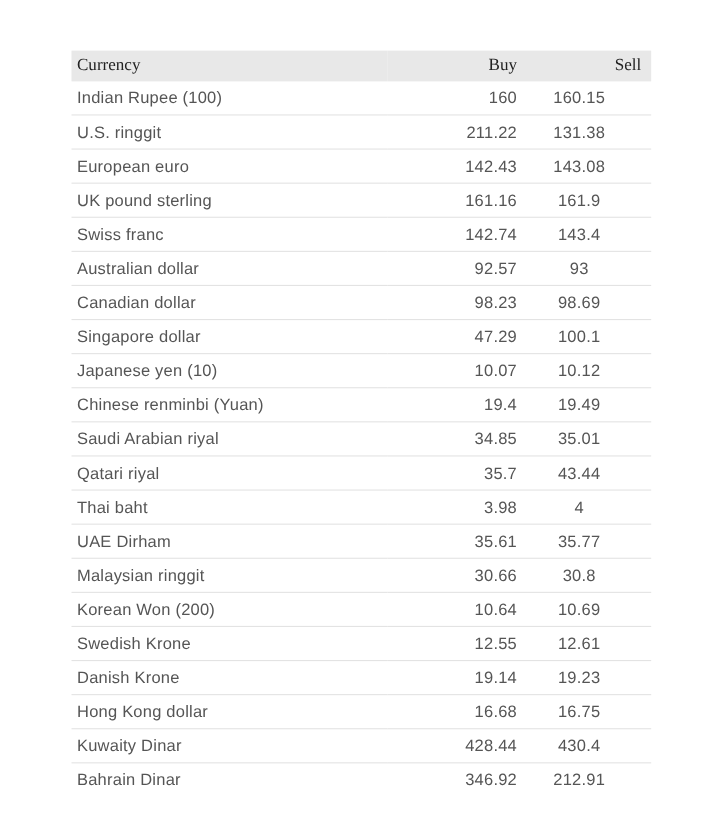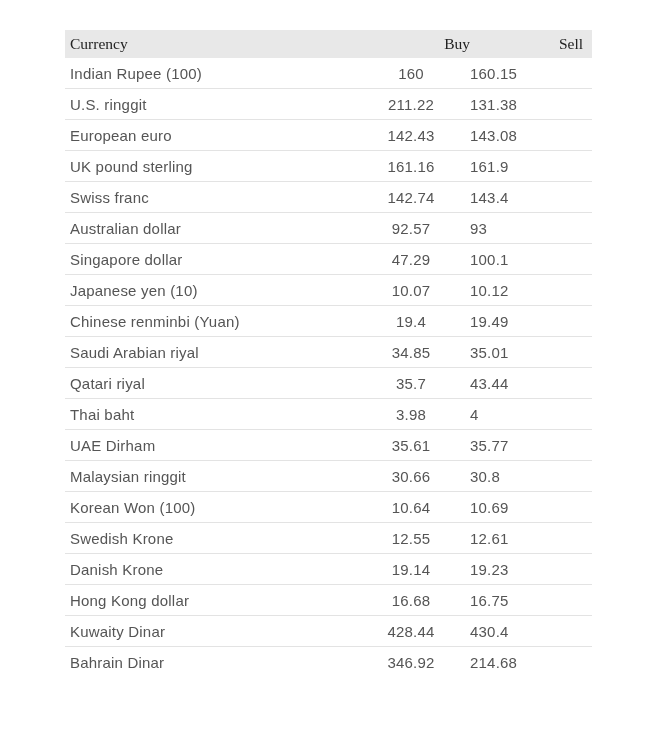--- a/index.html
+++ b/index.html
@@ -13,21 +13,21 @@
   .page {
     position: relative;
     width: 657px;
     height: 743px;
     background: #ffffff;
     font-family: "Liberation Sans", sans-serif;
   }
   .rates-table-wrap {
     position: absolute;
     left: 65px;
-    top: 30px;
+    top: 46px;
     width: 527px;
   }
   table.rates {
     width: 527px;
     border-collapse: collapse;
     table-layout: fixed;
   }
   col.c-currency { width: auto; }
   col.c-buy  { width: 118px; }
   col.c-sell { width: 122px; }
@@ -52,22 +52,22 @@
     letter-spacing: 0.2px;
     height: 30px;
     padding: 0;
     vertical-align: middle;
     white-space: nowrap;
     overflow: hidden;
   }
   tbody tr { border-bottom: 1px solid #e3e3e3; }
   tbody tr:last-child { border-bottom: none; }
   tbody td.col-currency { text-align: left;  padding-left: 5px; margin-left: 23px; }
-  tbody td.col-buy      { text-align: center; padding-right: 0; }
-  tbody td.col-sell     { text-align: left; padding-right: 9px; margin-top: 32px; }
+  tbody td.col-buy      { text-align: right; padding-right: 0; }
+  tbody td.col-sell     { text-align: center; padding-right: 9px; margin-top: 32px; }
 </style>
 </head>
 <body>
 
 <div class="page">
   <div class="rates-table-wrap">
     <table class="rates">
       <colgroup>
         <col class="c-currency">
         <col class="c-buy">
@@ -105,20 +105,25 @@
             <td class="col-currency">Swiss franc</td>
             <td class="col-buy">142.74</td>
             <td class="col-sell">143.4</td>
           </tr>
           <tr>
             <td class="col-currency">Australian dollar</td>
             <td class="col-buy">92.57</td>
             <td class="col-sell">93</td>
           </tr>
           <tr>
+            <td class="col-currency">Canadian dollar</td>
+            <td class="col-buy">98.23</td>
+            <td class="col-sell">98.69</td>
+          </tr>
+          <tr>
             <td class="col-currency">Singapore dollar</td>
             <td class="col-buy">47.29</td>
             <td class="col-sell">100.1</td>
           </tr>
           <tr>
             <td class="col-currency">Japanese yen (10)</td>
             <td class="col-buy">10.07</td>
             <td class="col-sell">10.12</td>
           </tr>
           <tr>
@@ -145,21 +150,21 @@
             <td class="col-currency">UAE Dirham</td>
             <td class="col-buy">35.61</td>
             <td class="col-sell">35.77</td>
           </tr>
           <tr>
             <td class="col-currency">Malaysian ringgit</td>
             <td class="col-buy">30.66</td>
             <td class="col-sell">30.8</td>
           </tr>
           <tr>
-            <td class="col-currency">Korean Won (100)</td>
+            <td class="col-currency">Korean Won (200)</td>
             <td class="col-buy">10.64</td>
             <td class="col-sell">10.69</td>
           </tr>
           <tr>
             <td class="col-currency">Swedish Krone</td>
             <td class="col-buy">12.55</td>
             <td class="col-sell">12.61</td>
           </tr>
           <tr>
             <td class="col-currency">Danish Krone</td>
@@ -172,18 +177,18 @@
             <td class="col-sell">16.75</td>
           </tr>
           <tr>
             <td class="col-currency">Kuwaity Dinar</td>
             <td class="col-buy">428.44</td>
             <td class="col-sell">430.4</td>
           </tr>
           <tr>
             <td class="col-currency">Bahrain Dinar</td>
             <td class="col-buy">346.92</td>
-            <td class="col-sell">214.68</td>
+            <td class="col-sell">212.91</td>
           </tr>
         </tbody>
     </table>
   </div>
 </div>
 
 </body></html>

